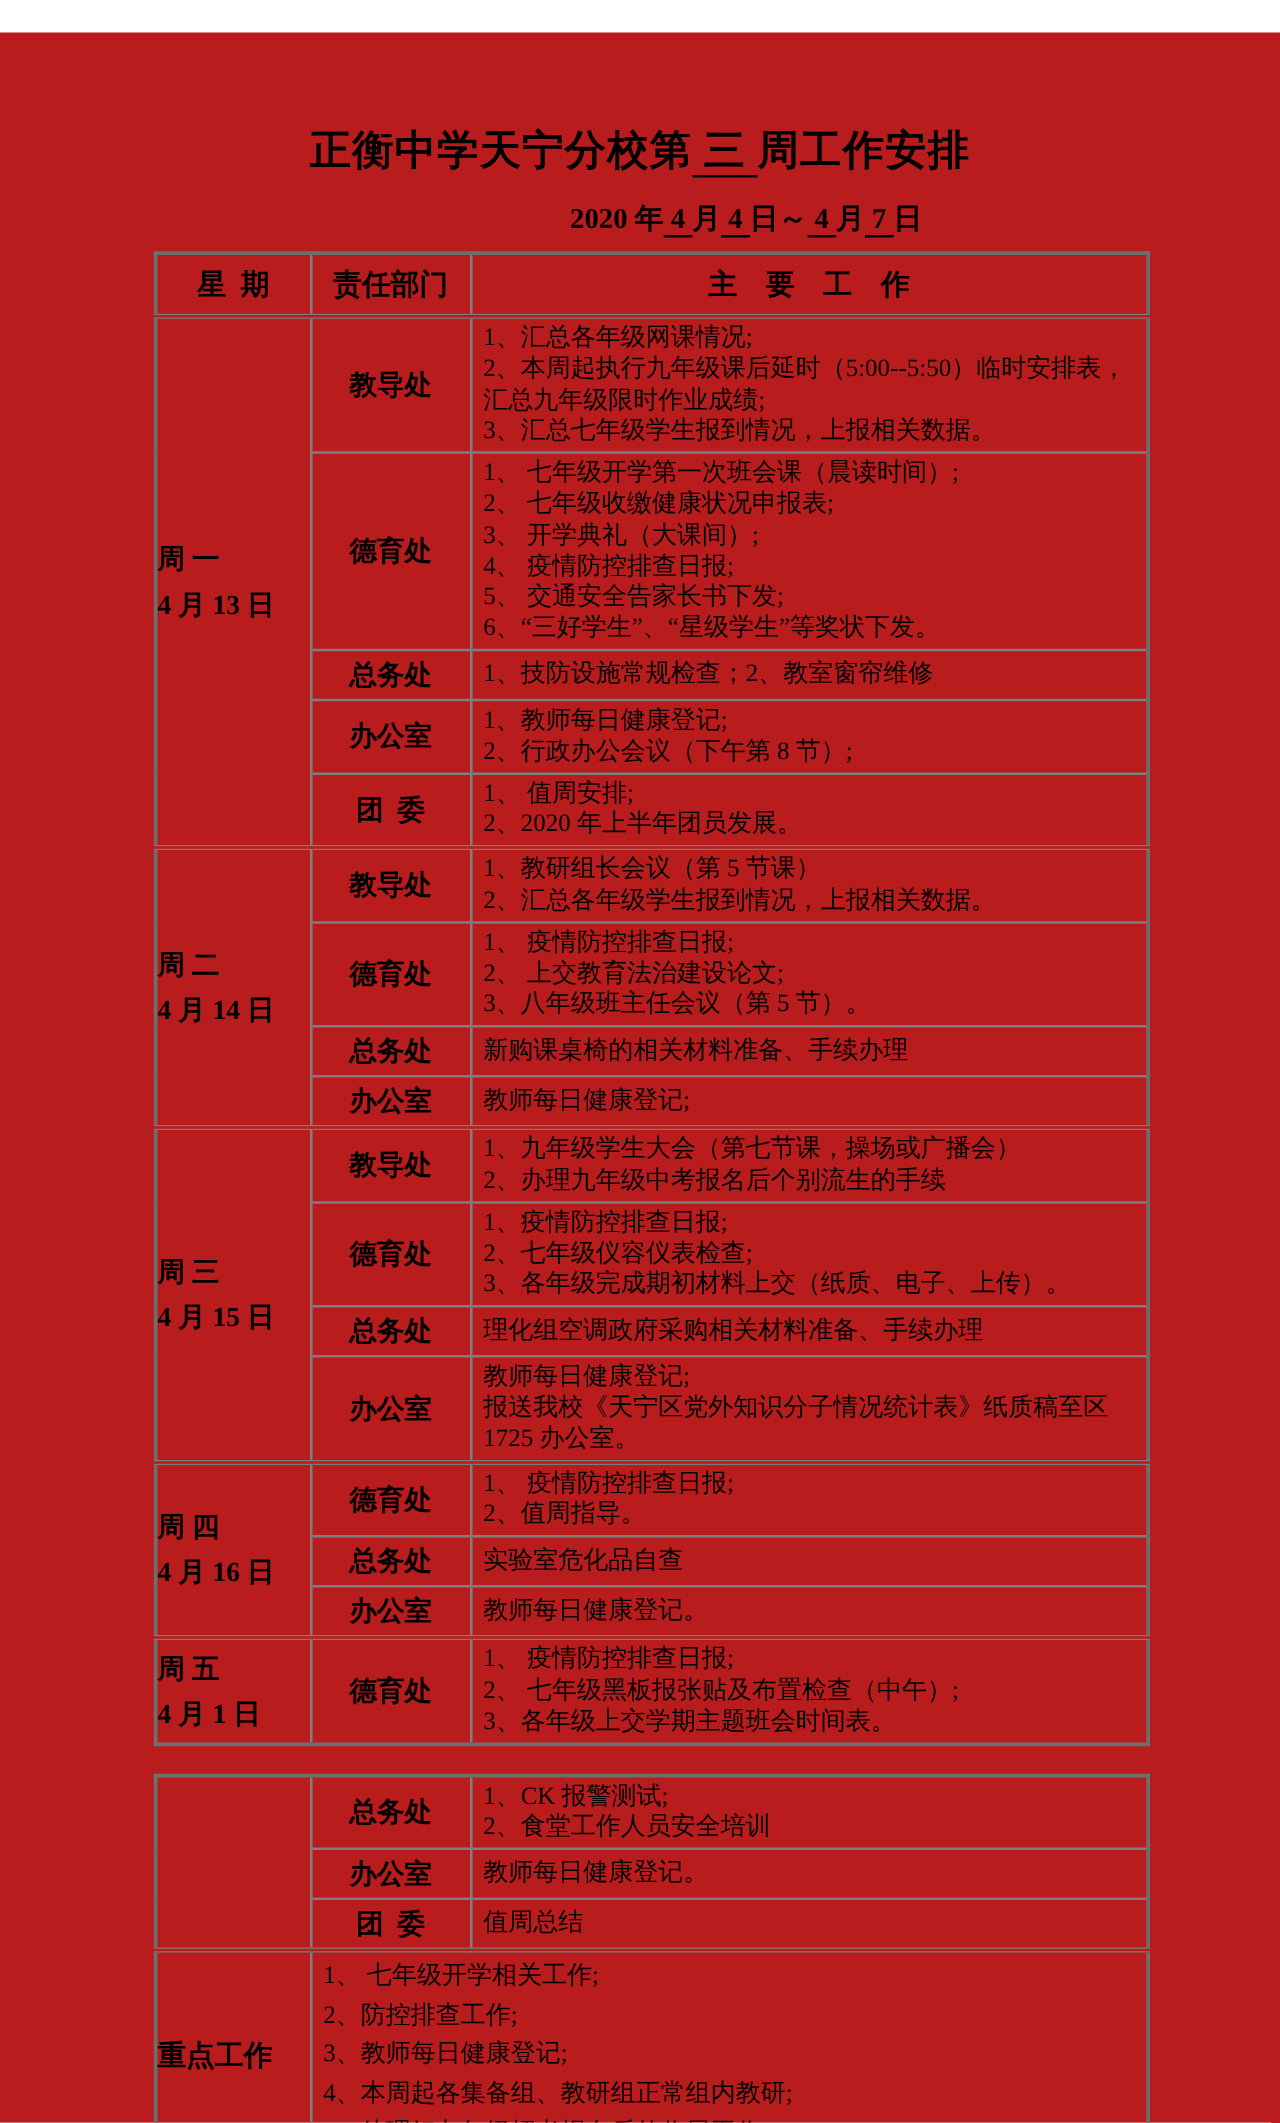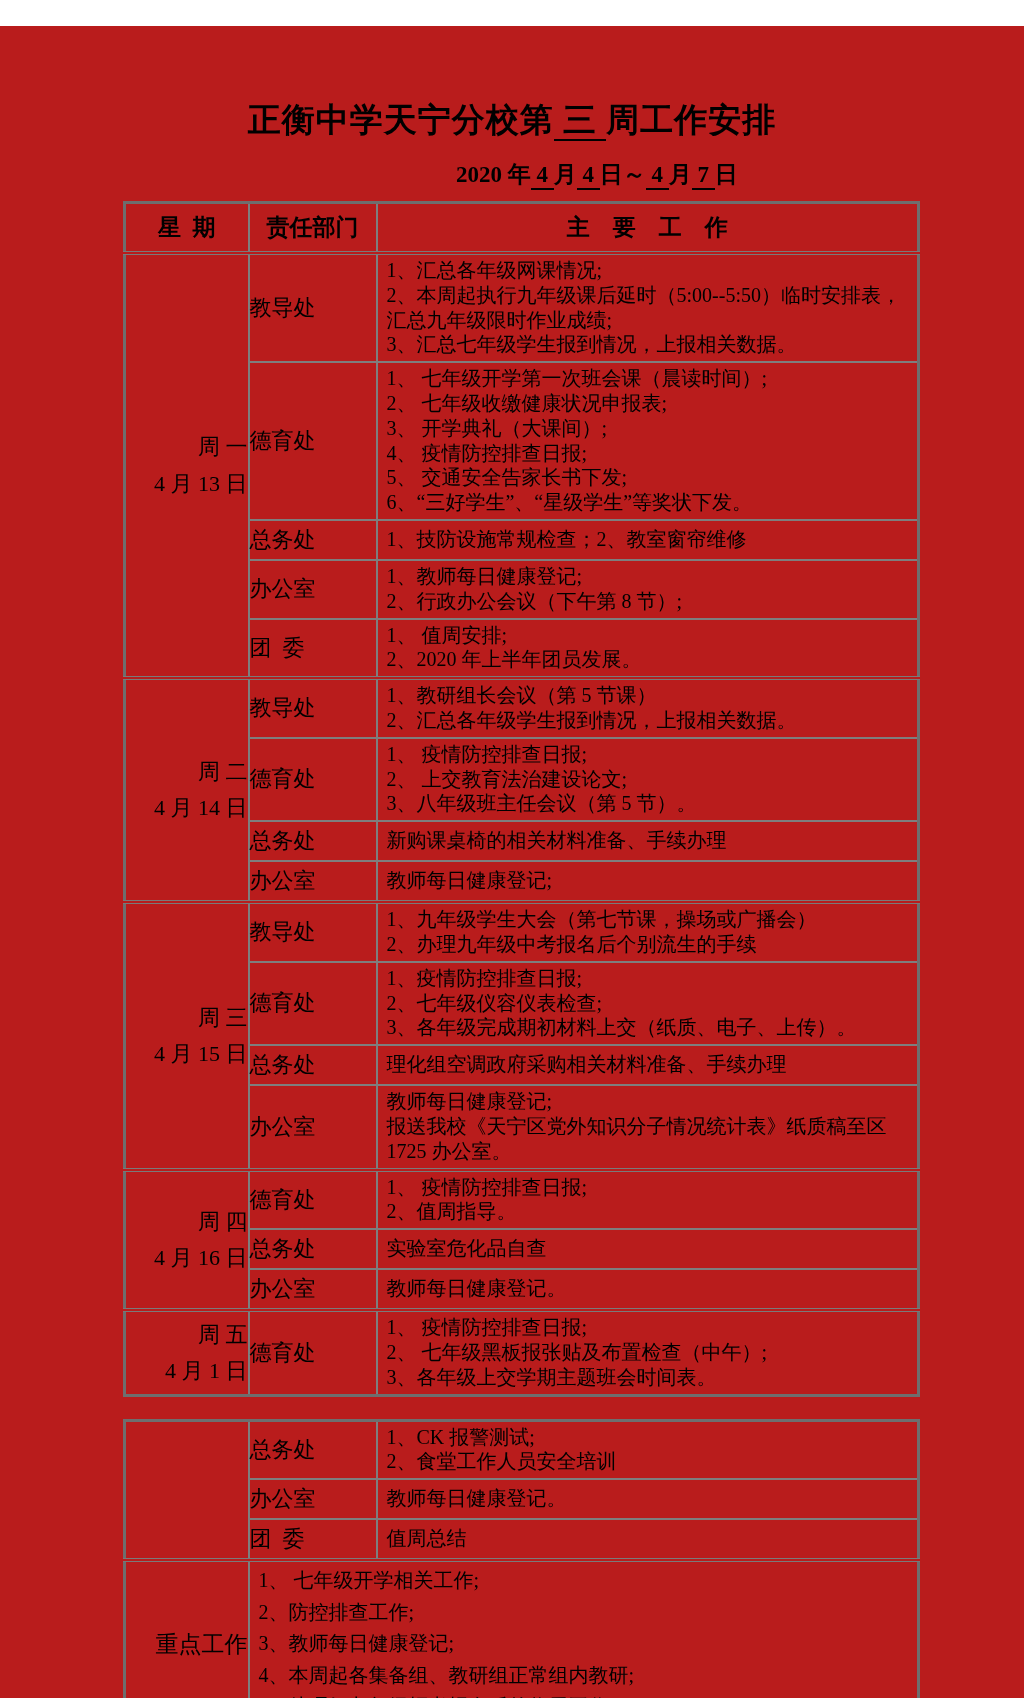--- a/index.html
+++ b/index.html
@@ -28,25 +28,25 @@
     border:3px solid #6e6e6e;
   }
   table.sched td, table.sched th { border:2px solid #7e7e7e; vertical-align:middle; }
   tr.group-start > td, tr.group-start > th { border-top:4px double #7a7a7a; }
 
   th.col-h {
     font-size:23px; font-weight:bold; padding:8px 0;
     white-space:pre; 
   }
   td.day-cell {
-    text-align:right; font-weight:normal; font-size:22px;
+    text-align:left; font-weight:bold; font-size:22px;
     line-height:1.65; white-space:pre; padding:2px 0;
   }
   td.dept-cell {
-    font-weight:normal; font-size:22px;
+    text-align:center; font-weight:bold; font-size:22px;
     white-space:pre; padding:4px 0;
   }
   td.work-cell { font-size:20px; line-height:1.24; padding:3px 6px 4px 9px; }
   .work-item { min-height:24px; }
 
   td.key-label { font-size:23px; }
   td.key-items { line-height:1.28; }
   td.key-items .work-item { padding:3px 0; }
 
   table.t2 { margin-top:22px; }

